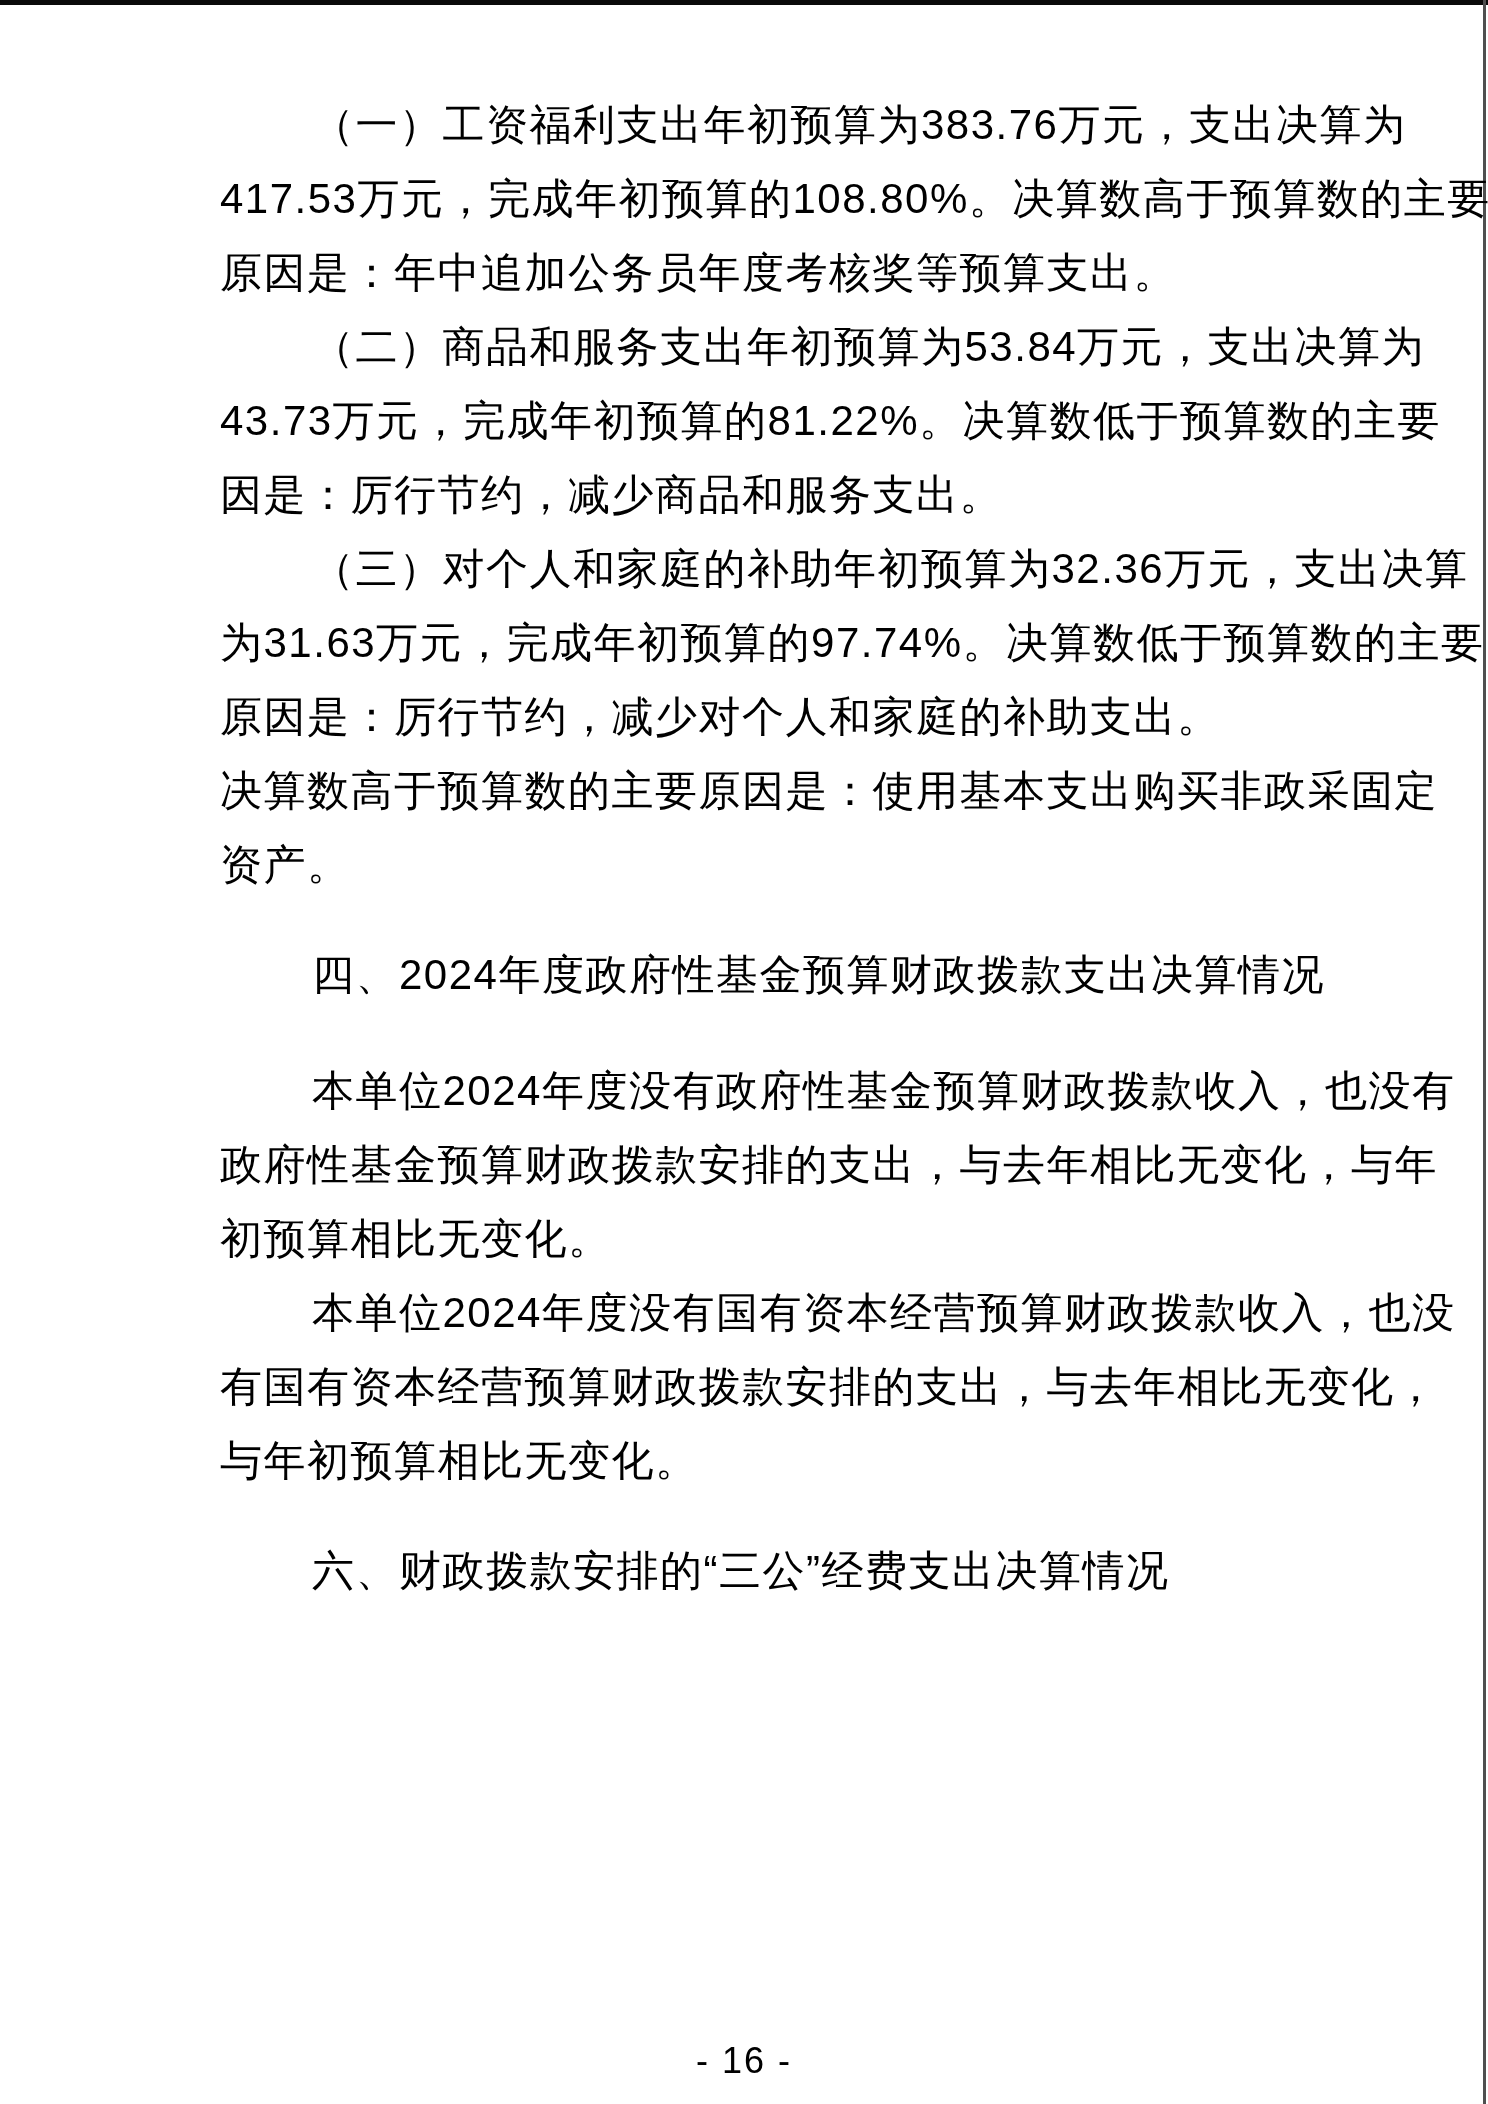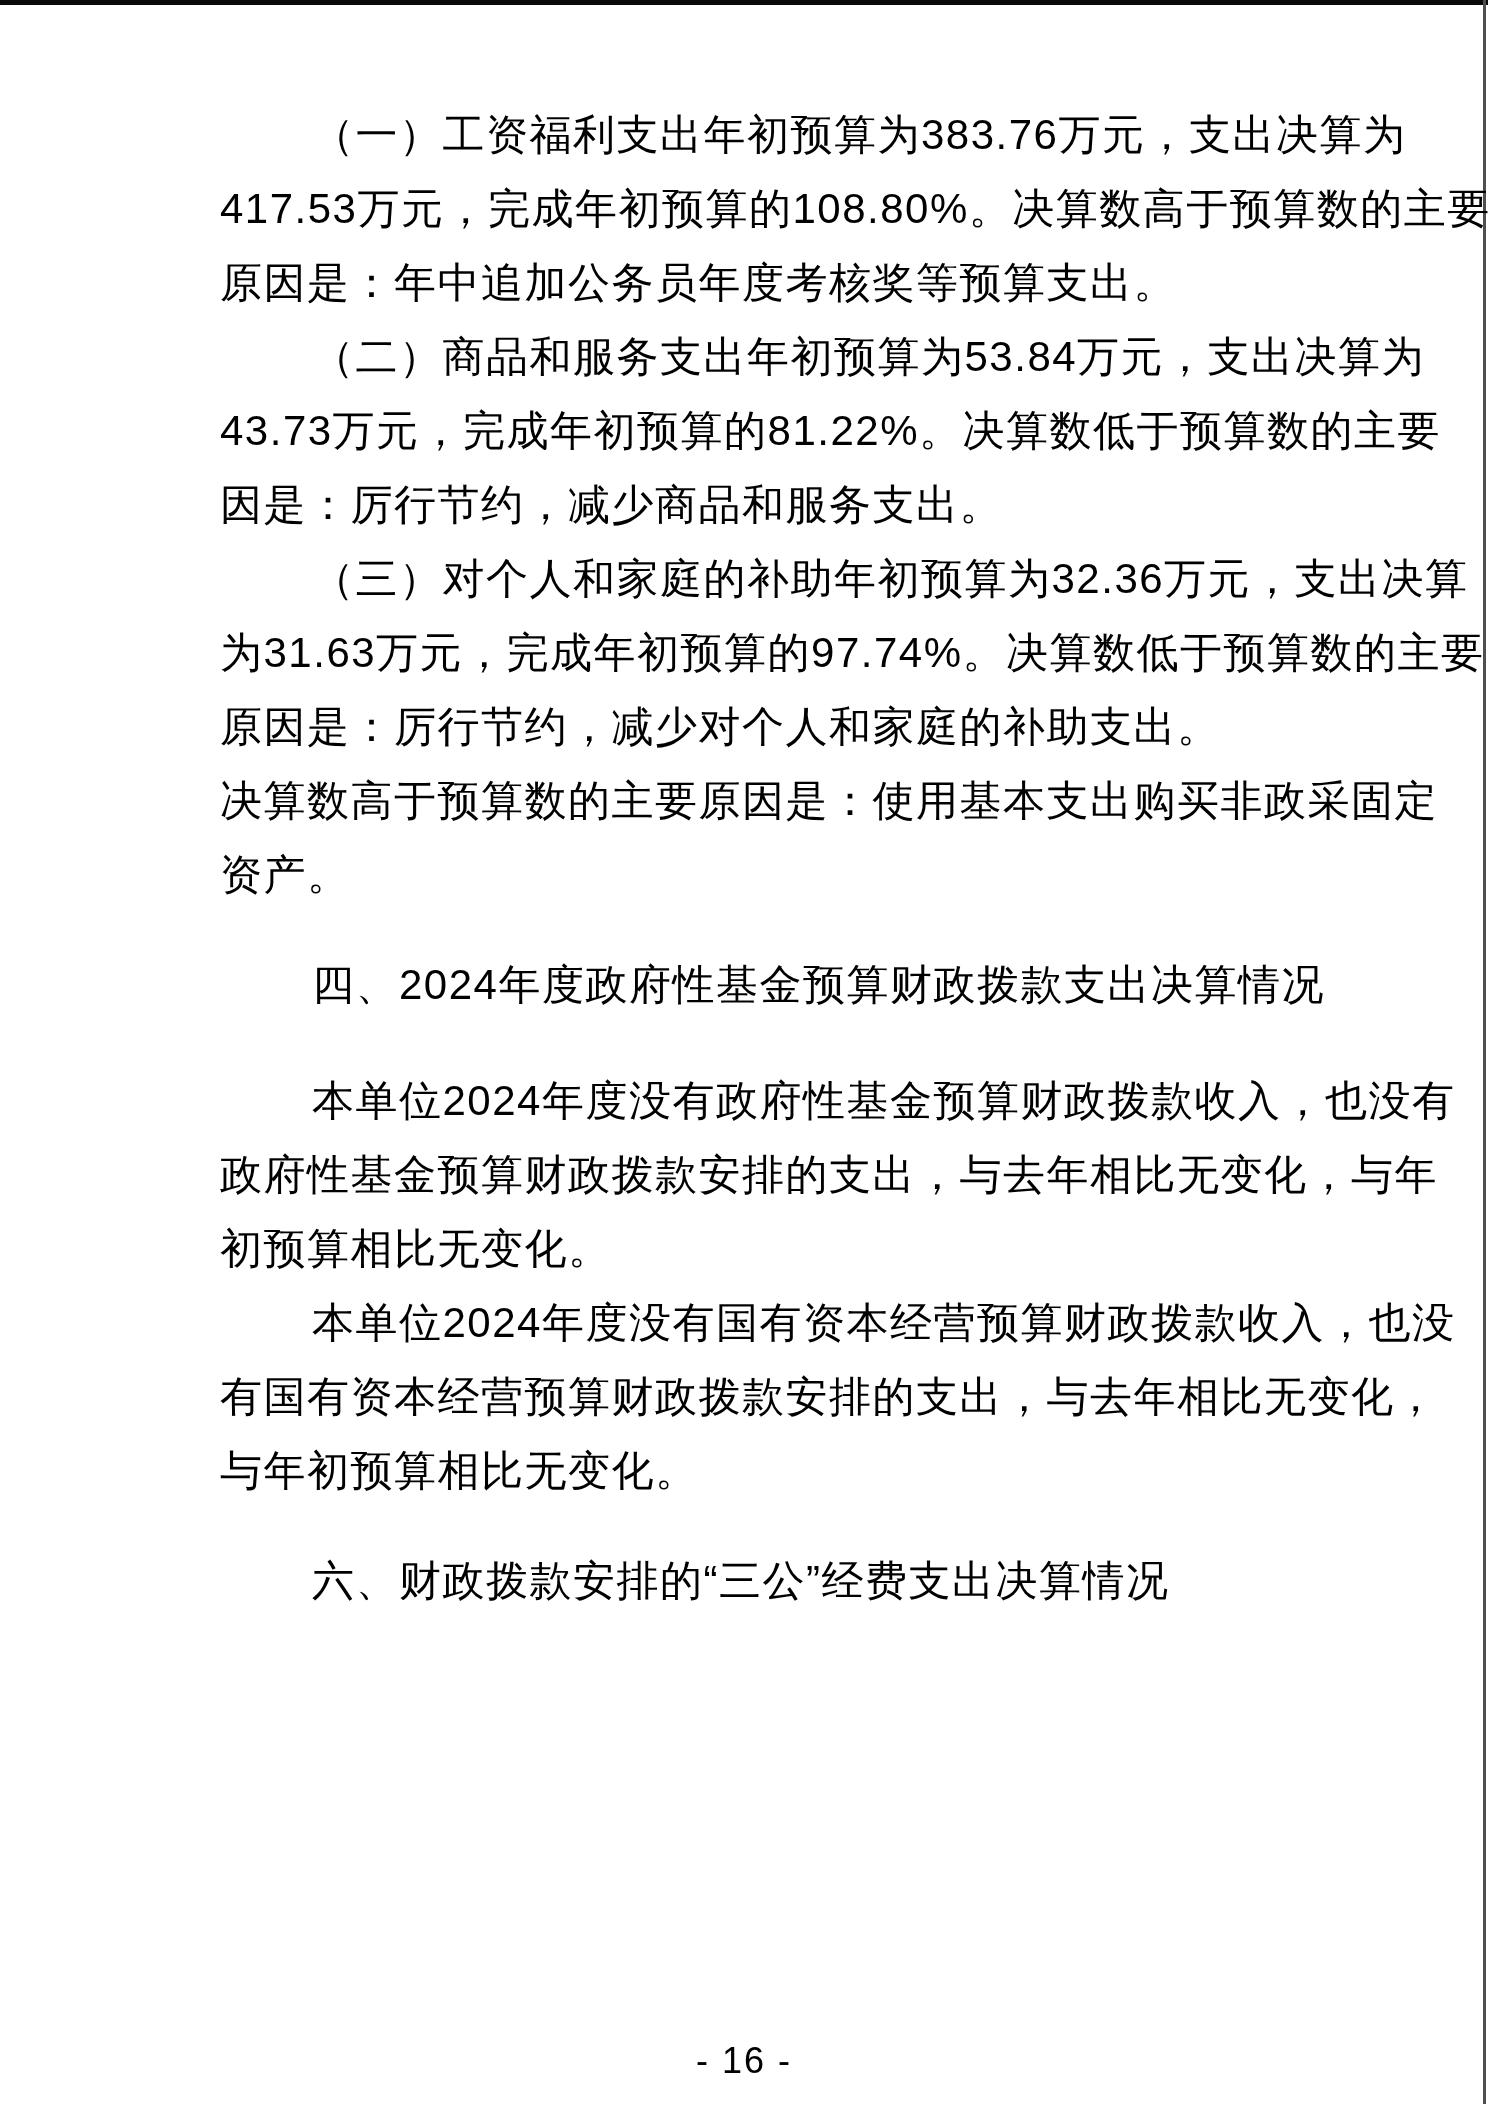--- a/index.html
+++ b/index.html
@@ -29,21 +29,21 @@
     top: 0;
     right: 2px;
     width: 3px;
     height: 100%;
     background: #4f4f4f;
   }
   
   .content {
     position: absolute;
     left: 220px;
-    top: 98px;
+    top: 88px;
     width: 1075px;
     font-size: 42px;
     line-height: 74px;
     letter-spacing: 1.5px;
   }
   .line {
     white-space: nowrap;
   }
   .first {
     padding-left: 92px;

